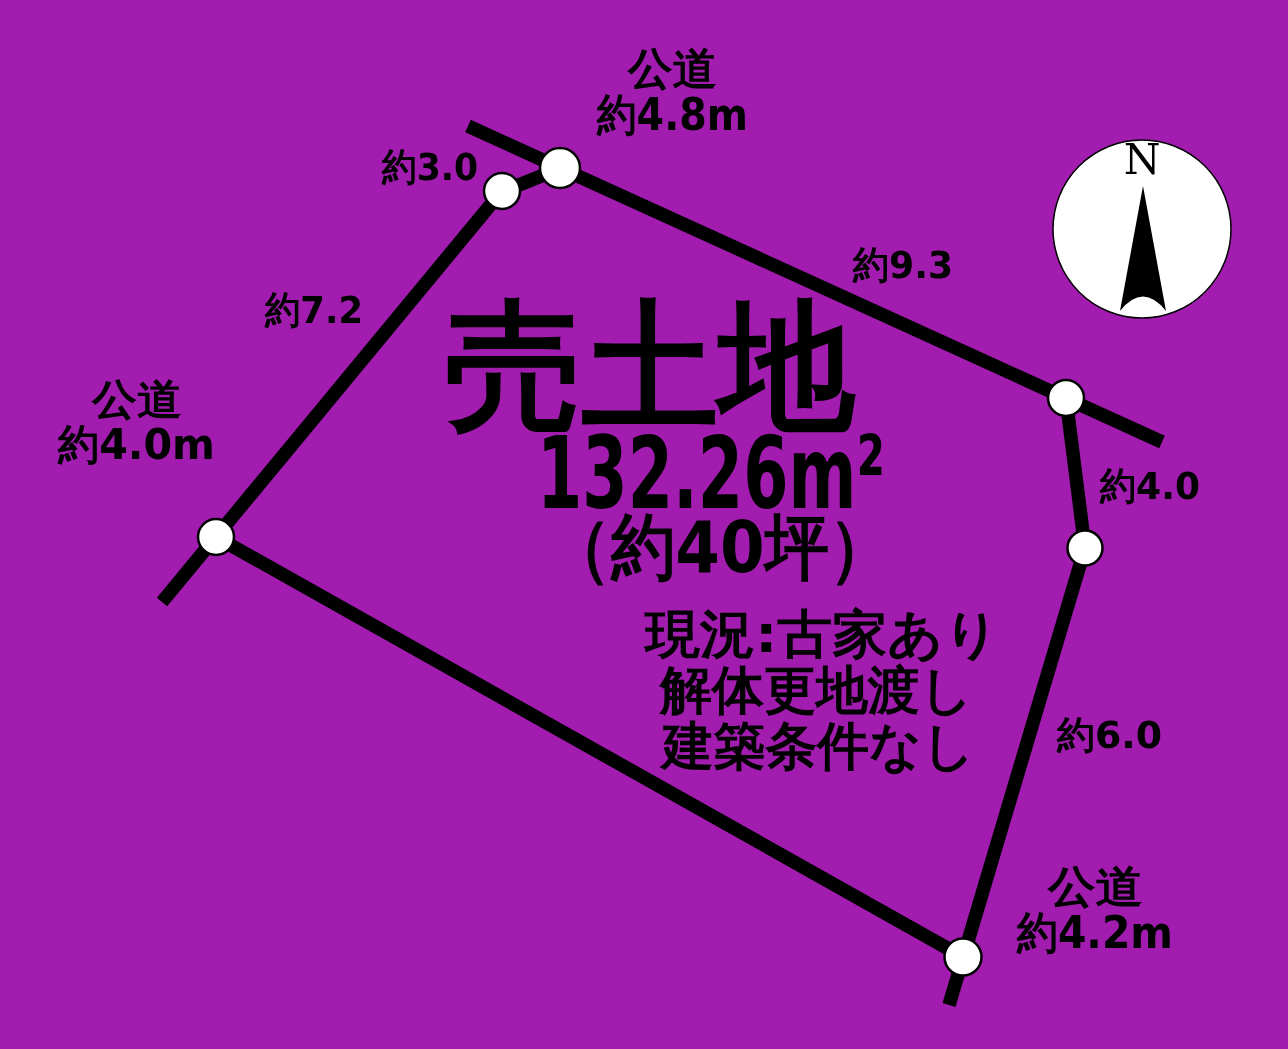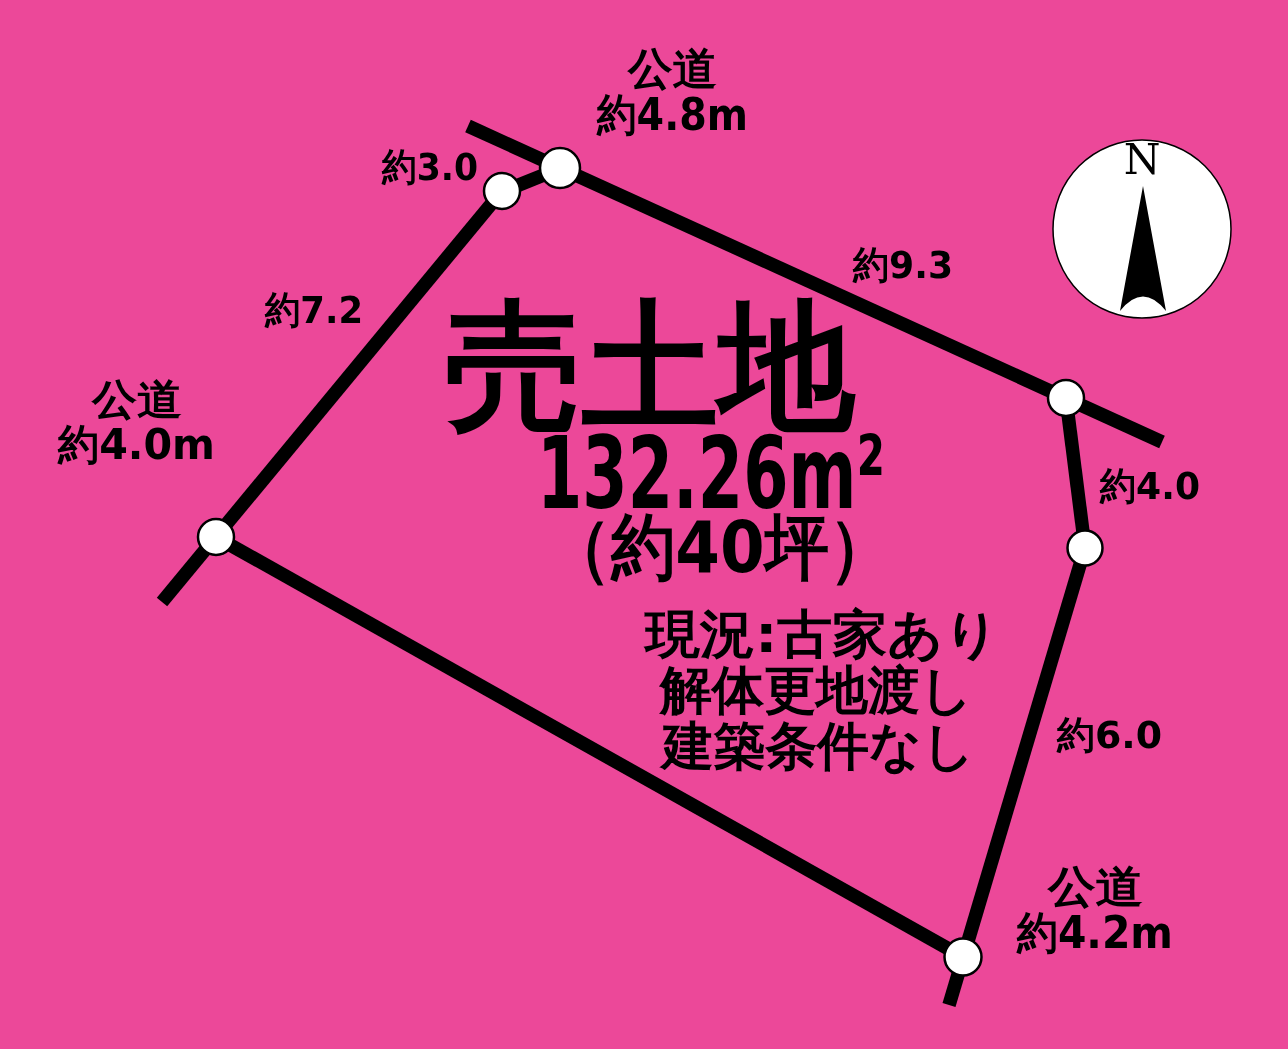--- a/index.html
+++ b/index.html
@@ -4,21 +4,21 @@
 <style>
   html, body {
     margin: 0;
     padding: 0;
     background: #ffffff;
   }
   .stage {
     position: relative;
     width: 1288px;
     height: 1049px;
-    background: #ec4899;
+    background: #a21caf;
     overflow: hidden;
   }
   svg {
     display: block;
   }
   .jp-text {
     font-family: "DejaVu Sans", "Liberation Sans", sans-serif;
     font-weight: bold;
     fill: #000000;
   }

